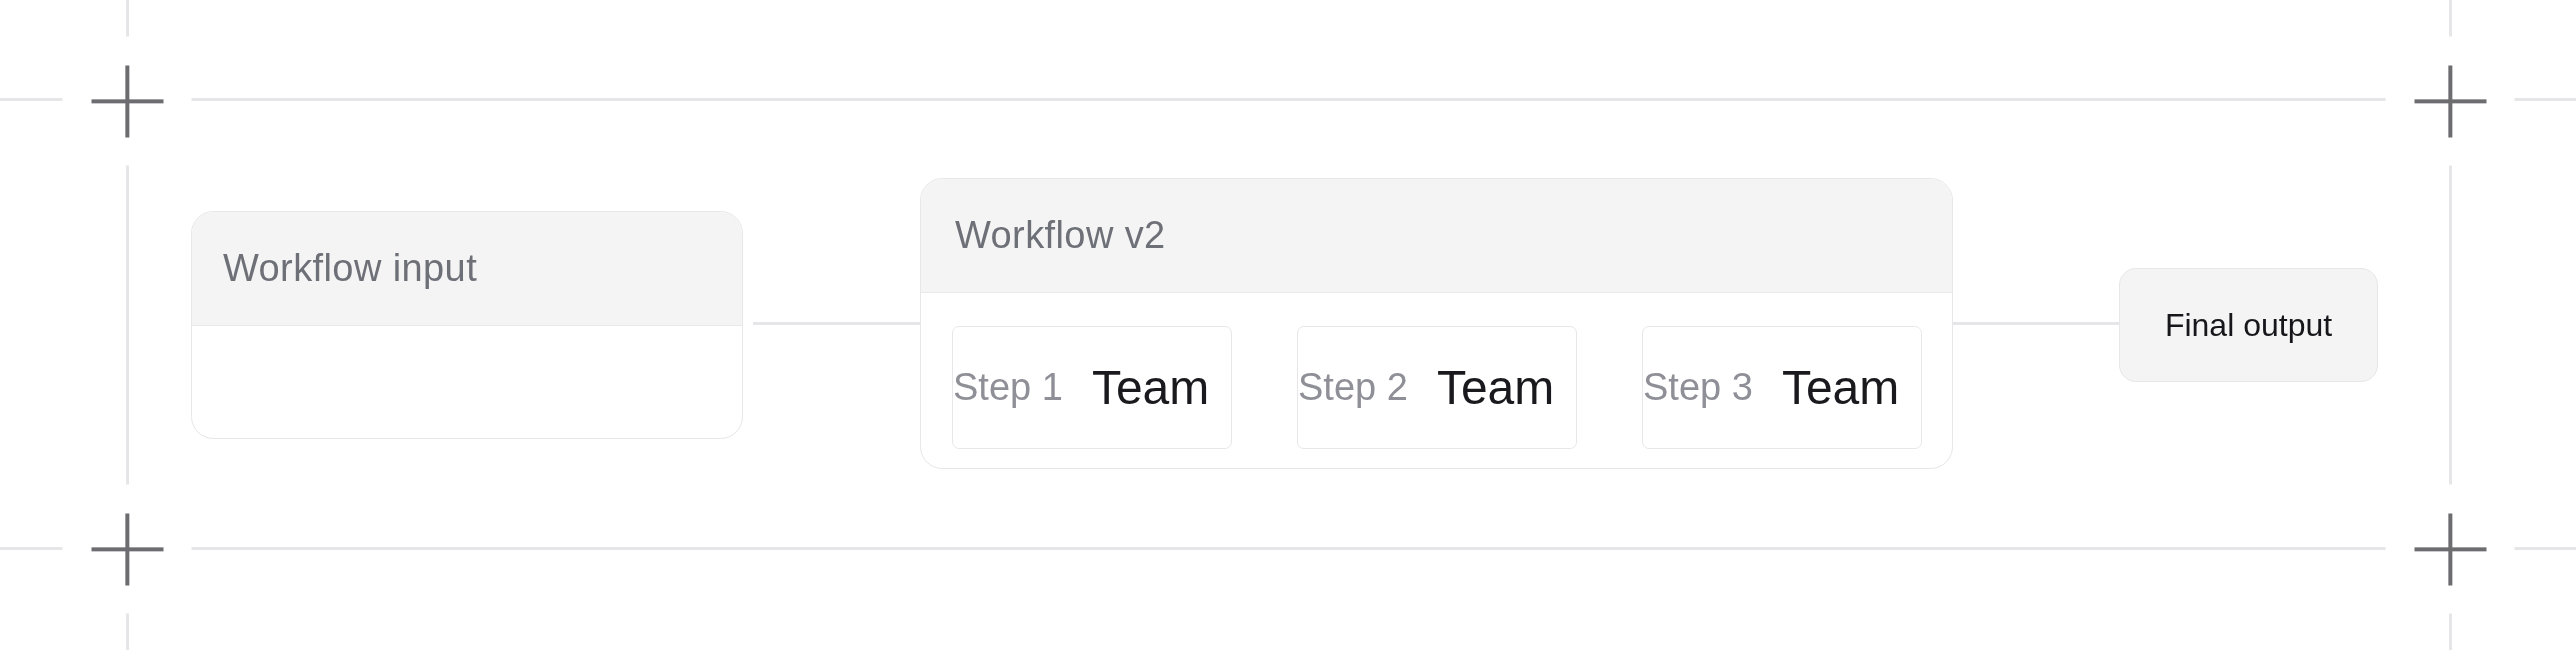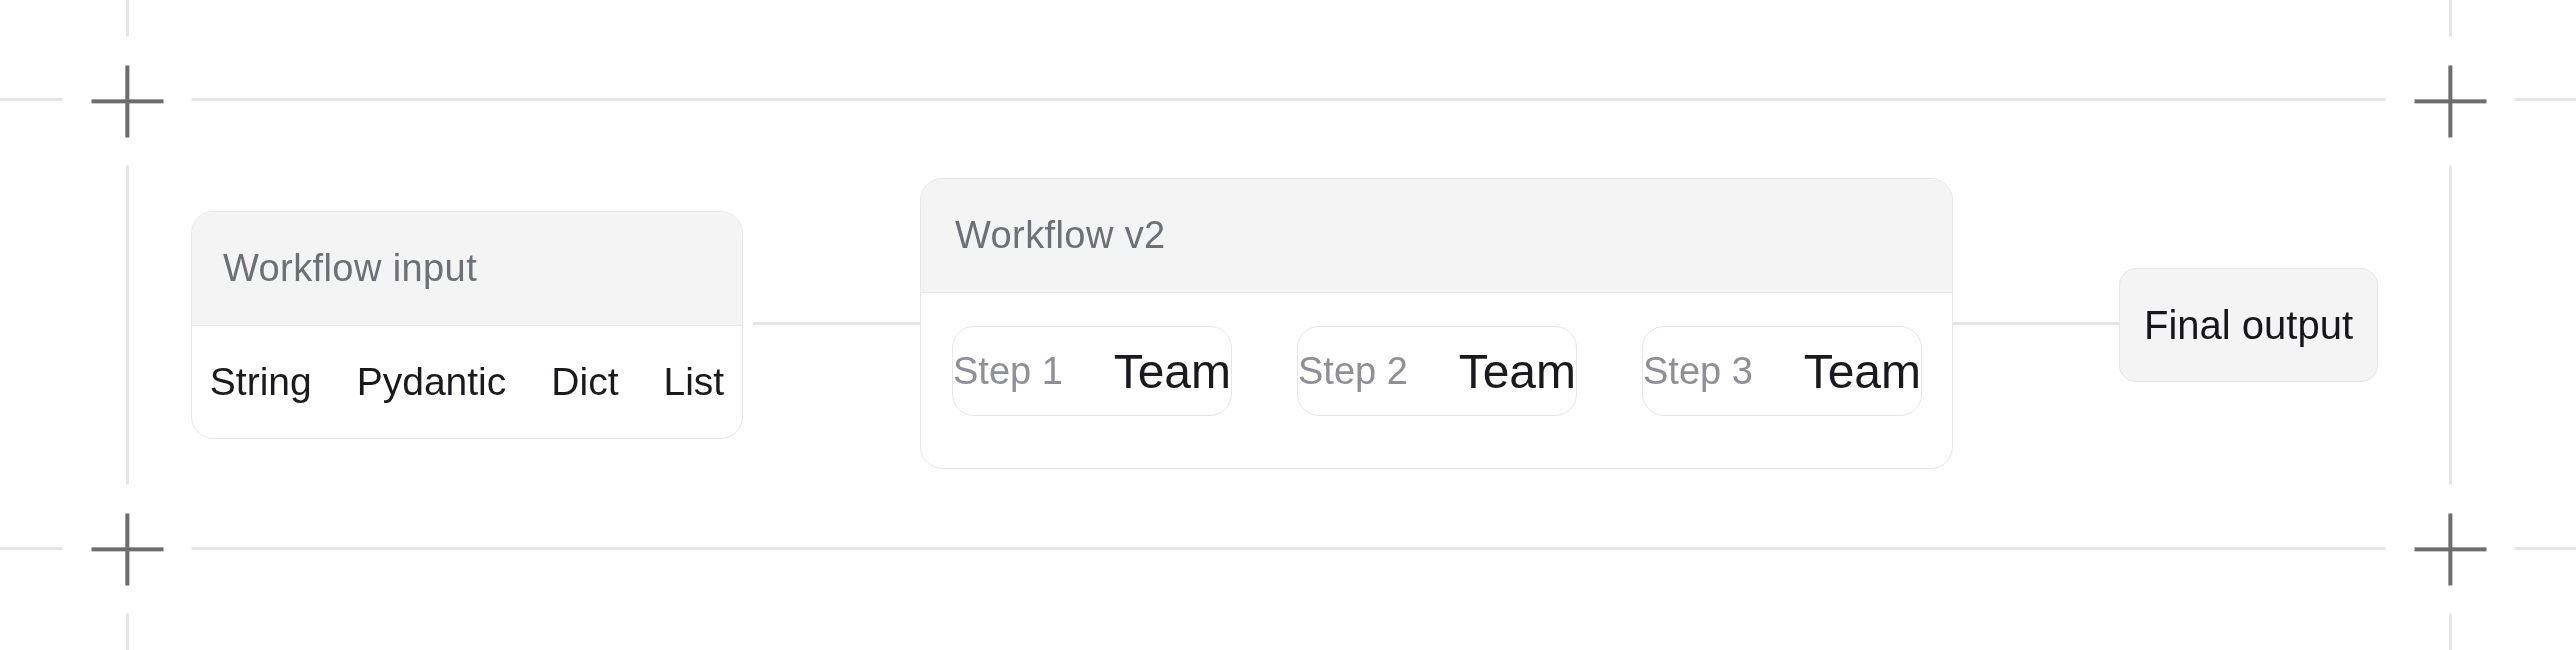--- a/index.html
+++ b/index.html
@@ -95,27 +95,27 @@
     white-space: nowrap;
   }
 
   .v2-body {
     display: flex;
     padding: 33px 30px 0 31px;
     gap: 65px;
   }
   .step-box {
     flex: 1;
-    height: 90px;
+    height: 123px;
     background: #ffffff;
     border: 1.7px solid #e7e7e9;
-    border-radius: 22px;
-    display: flex;
-    align-items: center;
-    justify-content: space-between;
+    border-radius: 7px;
+    display: flex;
+    align-items: center;
+    justify-content: flex-start;
     gap: 29px;
     white-space: nowrap;
   }
   .step-label { font-size: 38px; color: #8f8f97; }
   .step-type  { font-size: 48px; color: #1a1a1e; }
 
   .final-output {
     position: absolute;
     left: 2119px;
     top: 268px;
@@ -123,21 +123,21 @@
     height: 114px;
     background: #f4f4f5;
     border: 1.7px solid #e7e7e9;
     border-radius: 17px;
     display: flex;
     align-items: center;
     justify-content: center;
     z-index: 2;
   }
   .final-output-label {
-    font-size: 40px;
+    font-size: 32px;
     color: #17171b;
     white-space: nowrap;
   }
 </style>
 </head>
 <body>
 
 <div class="canvas">
 
   <div class="guide guide-h top"></div>
@@ -161,26 +161,20 @@
     <div class="ch-bar h"></div>
     <div class="ch-bar v"></div>
   </div>
 
   <div class="connector"></div>
 
   <section class="node node-input">
     <header class="node-header">
       <span class="node-title">Workflow input</span>
     </header>
-    <div class="input-body">
-      <span class="input-item">String</span>
-      <span class="input-item">Pydantic</span>
-      <span class="input-item">Dict</span>
-      <span class="input-item">List</span>
-    </div>
   </section>
 
   <section class="node node-v2">
     <header class="node-header">
       <span class="node-title">Workflow v2</span>
     </header>
     <div class="v2-body">
       <div class="step-box">
         <span class="step-label">Step 1</span>
         <span class="step-type">Team</span>

